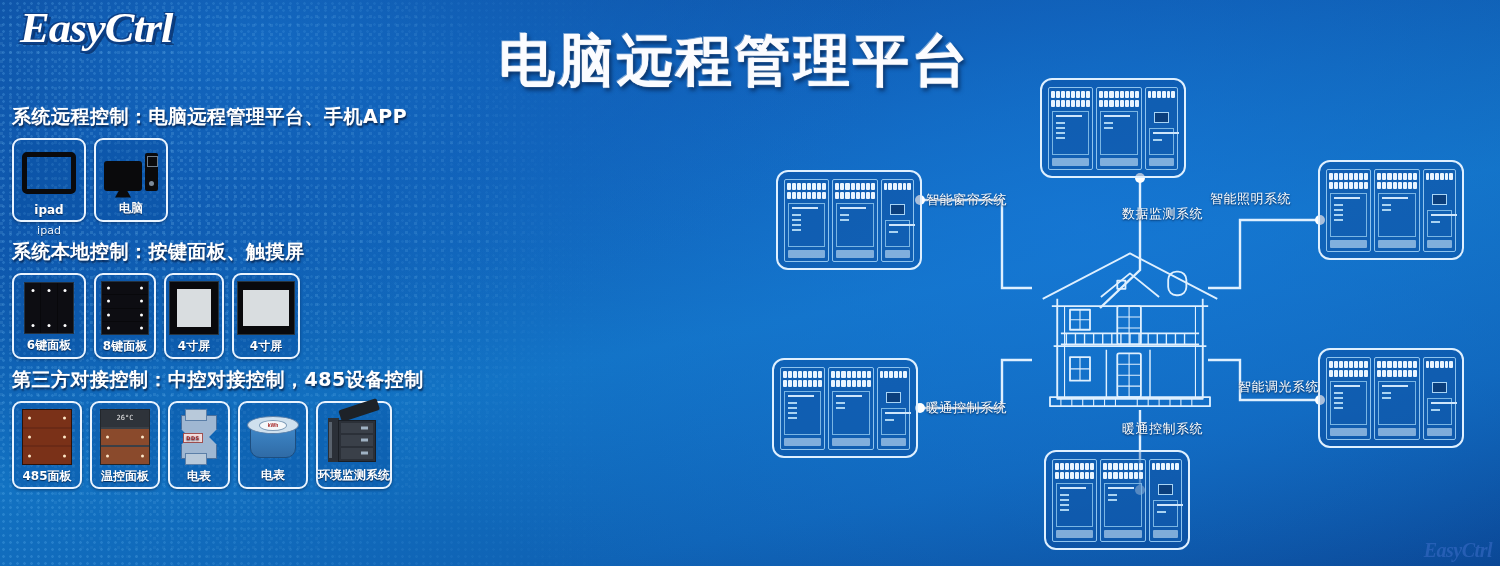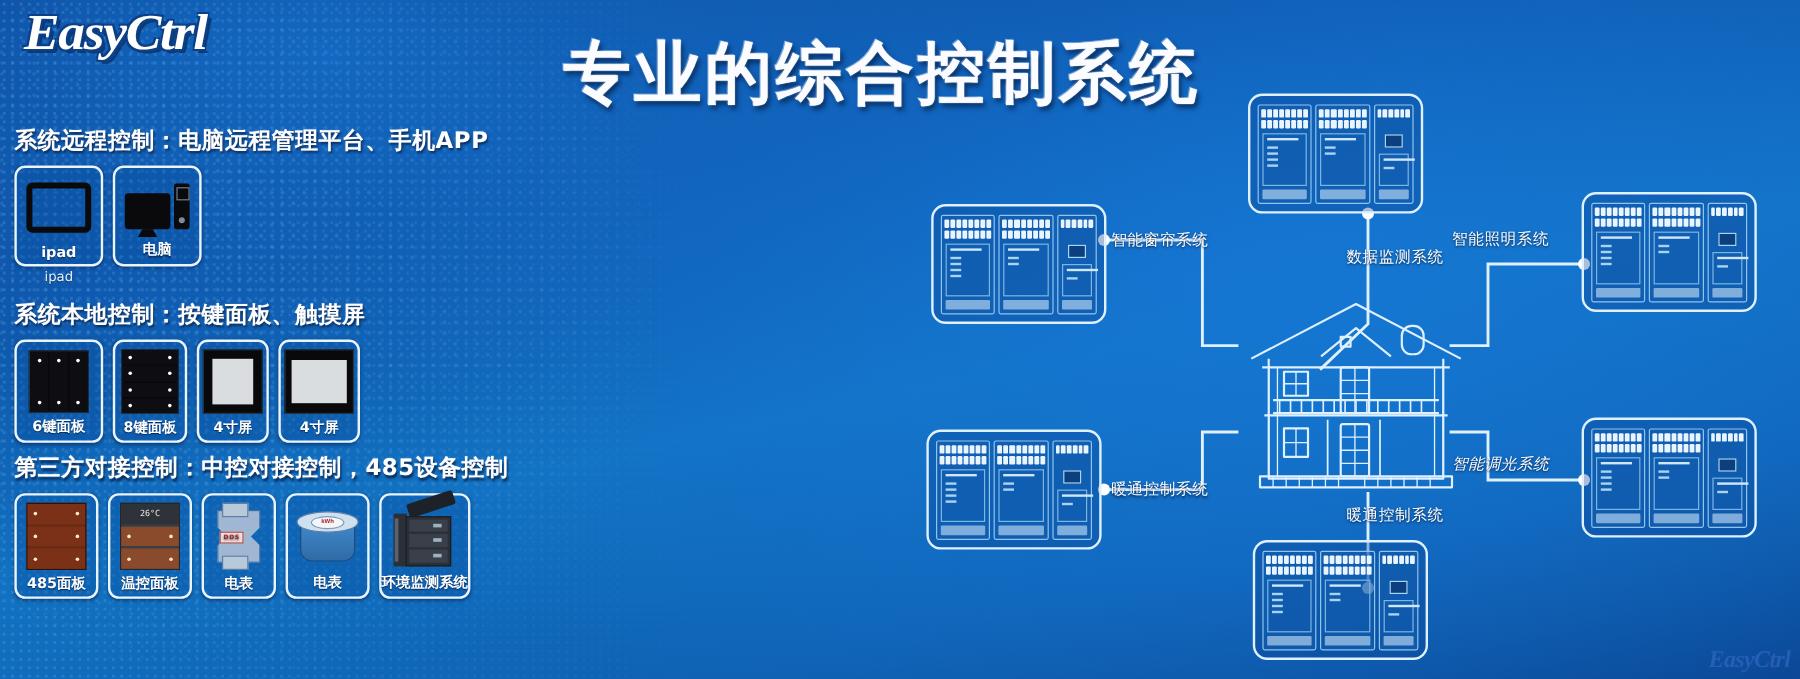--- a/index.html
+++ b/index.html
@@ -202,21 +202,21 @@
   }
 </style>
 </head>
 <body>
 
 <div id="bg"></div>
 <div id="bgdots"></div>
 <div id="bgglobe"></div>
 
 <div id="logo">EasyCtrl</div>
-<div id="title">专业的综合控制系统</div>
+<div id="title">电脑远程管理平台</div>
 
 <div id="left">
 
   <div class="sec-head">系统远程控制：电脑远程管理平台、手机APP</div>
   <div class="cardrow">
     <div class="card" style="width:74px;height:84px;">
       <div class="art" style="height:58px;">
           <div class="ipad"></div>
         </div>
       <div class="cap">ipad</div>
@@ -226,21 +226,21 @@
         <div class="pc">
             <div class="mon"></div>
             <div class="tower"></div>
           </div>
       </div>
       <div class="cap">电脑</div>
     </div>
   </div>
   <div class="subcap" style="width:74px;margin-left:12px;margin-top:2px;">ipad</div>
 
-  <div class="sec-head" style="margin-top:12px;">系统本地控制：按键面板、触摸屏</div>
+  <div class="sec-head" style="margin-top:2px;">系统本地控制：按键面板、触摸屏</div>
   <div class="cardrow">
     <div class="card" style="width:74px;height:86px;">
       <div class="art" style="height:58px;">
         <div class="kp kp6">
             <i></i>
             <i></i>
             <i></i>
           </div>
       </div>
       <div class="cap">6键面板</div>
@@ -875,16 +875,16 @@
           <div class="bot"></div>
         </div>
     </div>
   </div>
 
   <div class="lbl" style="left:180px;top:140px;transform:translateY(-50%);padding-left:6px;">智能窗帘系统</div>
   <div class="lbl" style="left:382px;top:145px;">数据监测系统</div>
   <div class="lbl" style="left:470px;top:130px;">智能照明系统</div>
   <div class="lbl" style="left:180px;top:348px;transform:translateY(-50%);padding-left:6px;">暖通控制系统</div>
   <div class="lbl" style="left:382px;top:360px;">暖通控制系统</div>
-  <div class="lbl" style="left:470px;top:318px;font-style:italic;">智能调光系统</div>
+  <div class="lbl" style="left:498px;top:318px;">智能调光系统</div>
 </div>
 
 <div id="wm">EasyCtrl</div>
 
 </body></html>

